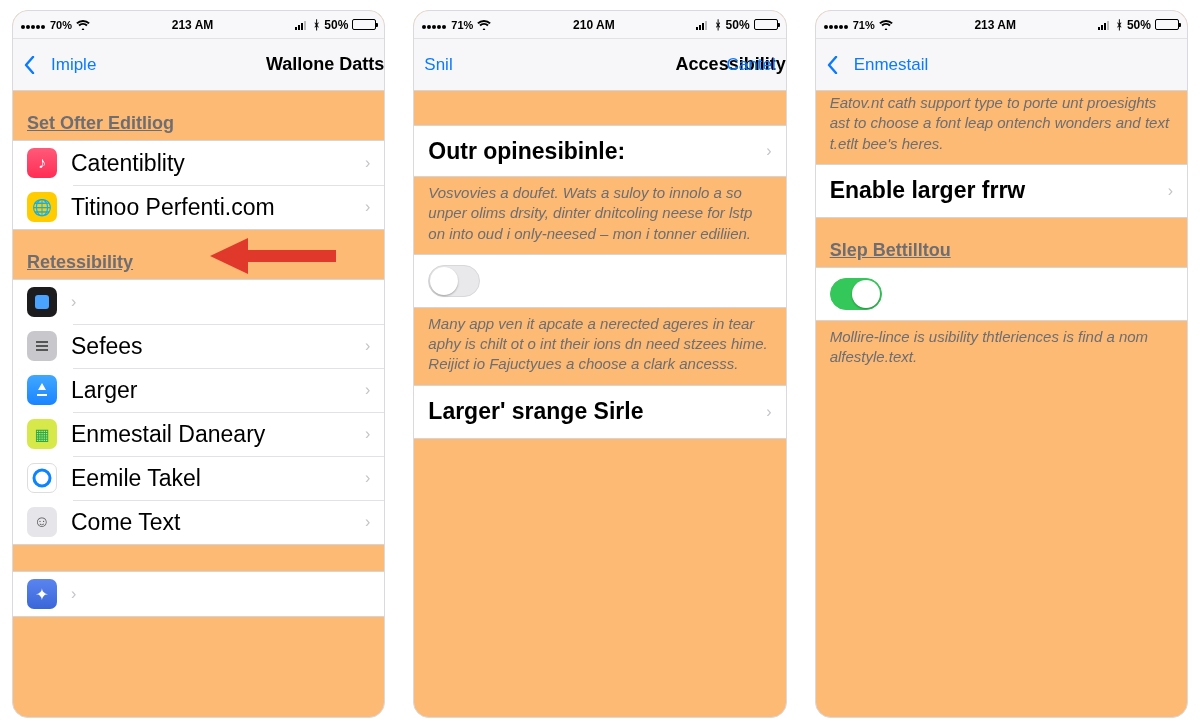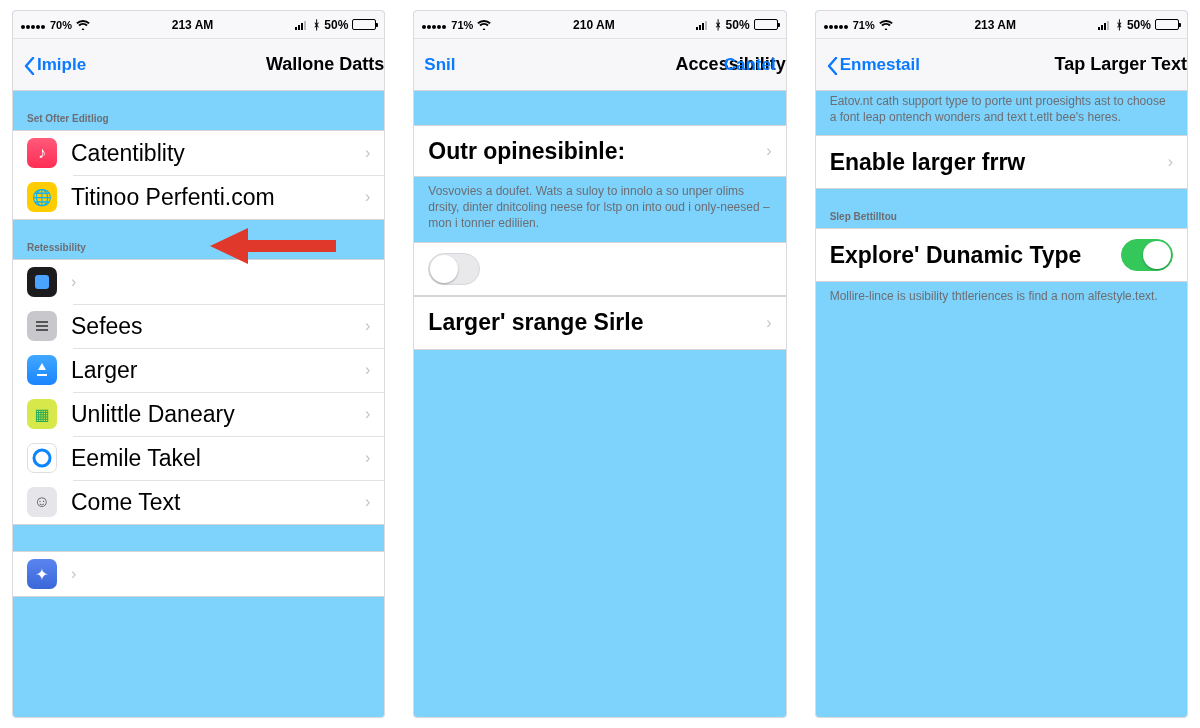--- a/index.html
+++ b/index.html
@@ -12,23 +12,23 @@
   }
   .canvas {
     display: flex;
     gap: 28px;
     padding: 10px 12px;
     width: 100%;
     height: 100%;
   }
   .phone {
     flex: 1 1 0;
-    background: #7dd3fc;
+    background: #fdba74;
     border: 1px solid #d9d9de;
-    border-radius: 4px;
+    border-radius: 16px;
     display: flex;
     flex-direction: column;
     overflow: hidden;
     position: relative;
   }
   
   .statusbar {
     height: 28px;
     background: #f8f8fa;
     border-bottom: 1px solid #e2e2e6;
@@ -75,40 +75,41 @@
   }
   .nav-title {
     position: absolute; left: 0; right: 0;
     text-align: right;
     font-size: 18px; font-weight: 700; color: #000;
     pointer-events: none;
   }
   .nav-left, .nav-right {
     color: #0a7aff;
     font-size: 17px;
-    display: flex; align-items: flex-end; gap: 2px;
+    display: flex; align-items: center; gap: 16px;
     z-index: 1;
-    font-weight: bold;
   }
   .nav-right { margin-left: auto; }
   .chev-left {
     width: 12px; height: 18px;
   }
   
   .section-header {
     padding: 22px 14px 6px;
-    font-size: 10px;
+    font-size: 18px;
     font-weight: 600;
     color: #6d6d72;
+    text-decoration: underline;
   }
   .section-desc {
     padding: 6px 14px 10px;
-    font-size: 12px;
+    font-size: 15px;
     line-height: 1.35;
     color: #6d6d72;
+    font-style: italic;
   }
   .group {
     background: #fff;
     border-top: 1px solid #d4d4d9;
     border-bottom: 1px solid #d4d4d9;
   }
   .row {
     display: flex;
     align-items: center;
     min-height: 44px;
@@ -253,21 +254,21 @@
           <span class="app-icon" style="background:linear-gradient(#40a8ff,#1a84ff)">
             <svg width="18" height="18" viewBox="0 0 18 18">
                 <path d="M9 2l4 7H5l4-7zM4 13h10v2H4z" fill="#fff"></path>
               </svg>
           </span>
           <span class="label">Larger</span>
           <span class="chev-right">›</span>
         </div>
         <div class="row">
           <span class="app-icon" style="background:#d7e84a;color:#2a5">▦</span>
-          <span class="label">Unlittle Daneary</span>
+          <span class="label">Enmestail Daneary</span>
           <span class="chev-right">›</span>
         </div>
         <div class="row">
           <span class="app-icon" style="background:#fff;border:1px solid #ddd">
             <svg width="22" height="22" viewBox="0 0 22 22">
                 <circle cx="11" cy="11" r="8" fill="none" stroke="#0a84ff" stroke-width="3"></circle>
               </svg>
           </span>
           <span class="label">Eemile Takel</span>
           <span class="chev-right">›</span>
@@ -341,20 +342,21 @@
     </div>
     <div class="section-desc">Vosvovies a doufet. Wats a suloy to innolo a so unper olims drsity, dinter dnitcoling neese for lstp on into oud i only-neesed – mon i tonner ediliien.</div>
 
     <div class="group">
       <div class="row noicon" style="min-height:52px">
         <span class="toggle">
             <span class="knob"></span>
           </span>
       </div>
     </div>
+    <div class="section-desc">Many app ven it apcate a nerected ageres in tear aphy is chilt ot o int their ions dn need stzees hime. Reijict io Fajuctyues a choose a clark ancesss.</div>
 
     <div class="group">
       <div class="row noicon" style="min-height:52px">
         <span class="label bold">Larger' srange Sirle</span>
         <span class="chev-right">›</span>
       </div>
     </div>
 
   </div>
 
@@ -388,36 +390,34 @@
       </div>
     </div>
 
     <div class="navbar">
       <div class="nav-left">
         <svg class="chev-left" viewBox="0 0 10 18">
             <path d="M9 1L2 9l7 8" stroke="#0a7aff" stroke-width="2.4" fill="none" stroke-linecap="round" stroke-linejoin="round"></path>
           </svg>
         <span>Enmestail</span>
       </div>
-      <div class="nav-title" style="padding-left:50px">Tap Larger Text</div>
     </div>
 
     <div class="section-desc" style="padding-top:2px">Eatov.nt cath support type to porte unt proesights ast to choose a font leap ontench wonders and text t.etlt bee's heres.</div>
 
     <div class="group">
       <div class="row noicon" style="min-height:52px">
         <span class="label bold">Enable larger frrw</span>
         <span class="chev-right">›</span>
       </div>
     </div>
 
     <div class="section-header">Slep Bettilltou</div>
     <div class="group">
       <div class="row noicon" style="min-height:52px">
-        <span class="label bold">Explore' Dunamic Type</span>
         <span class="toggle on">
             <span class="knob"></span>
           </span>
       </div>
     </div>
     <div class="section-desc">Mollire-lince is usibility thtleriences is find a nom alfestyle.text.</div>
 
   </div>
 
 </div>

